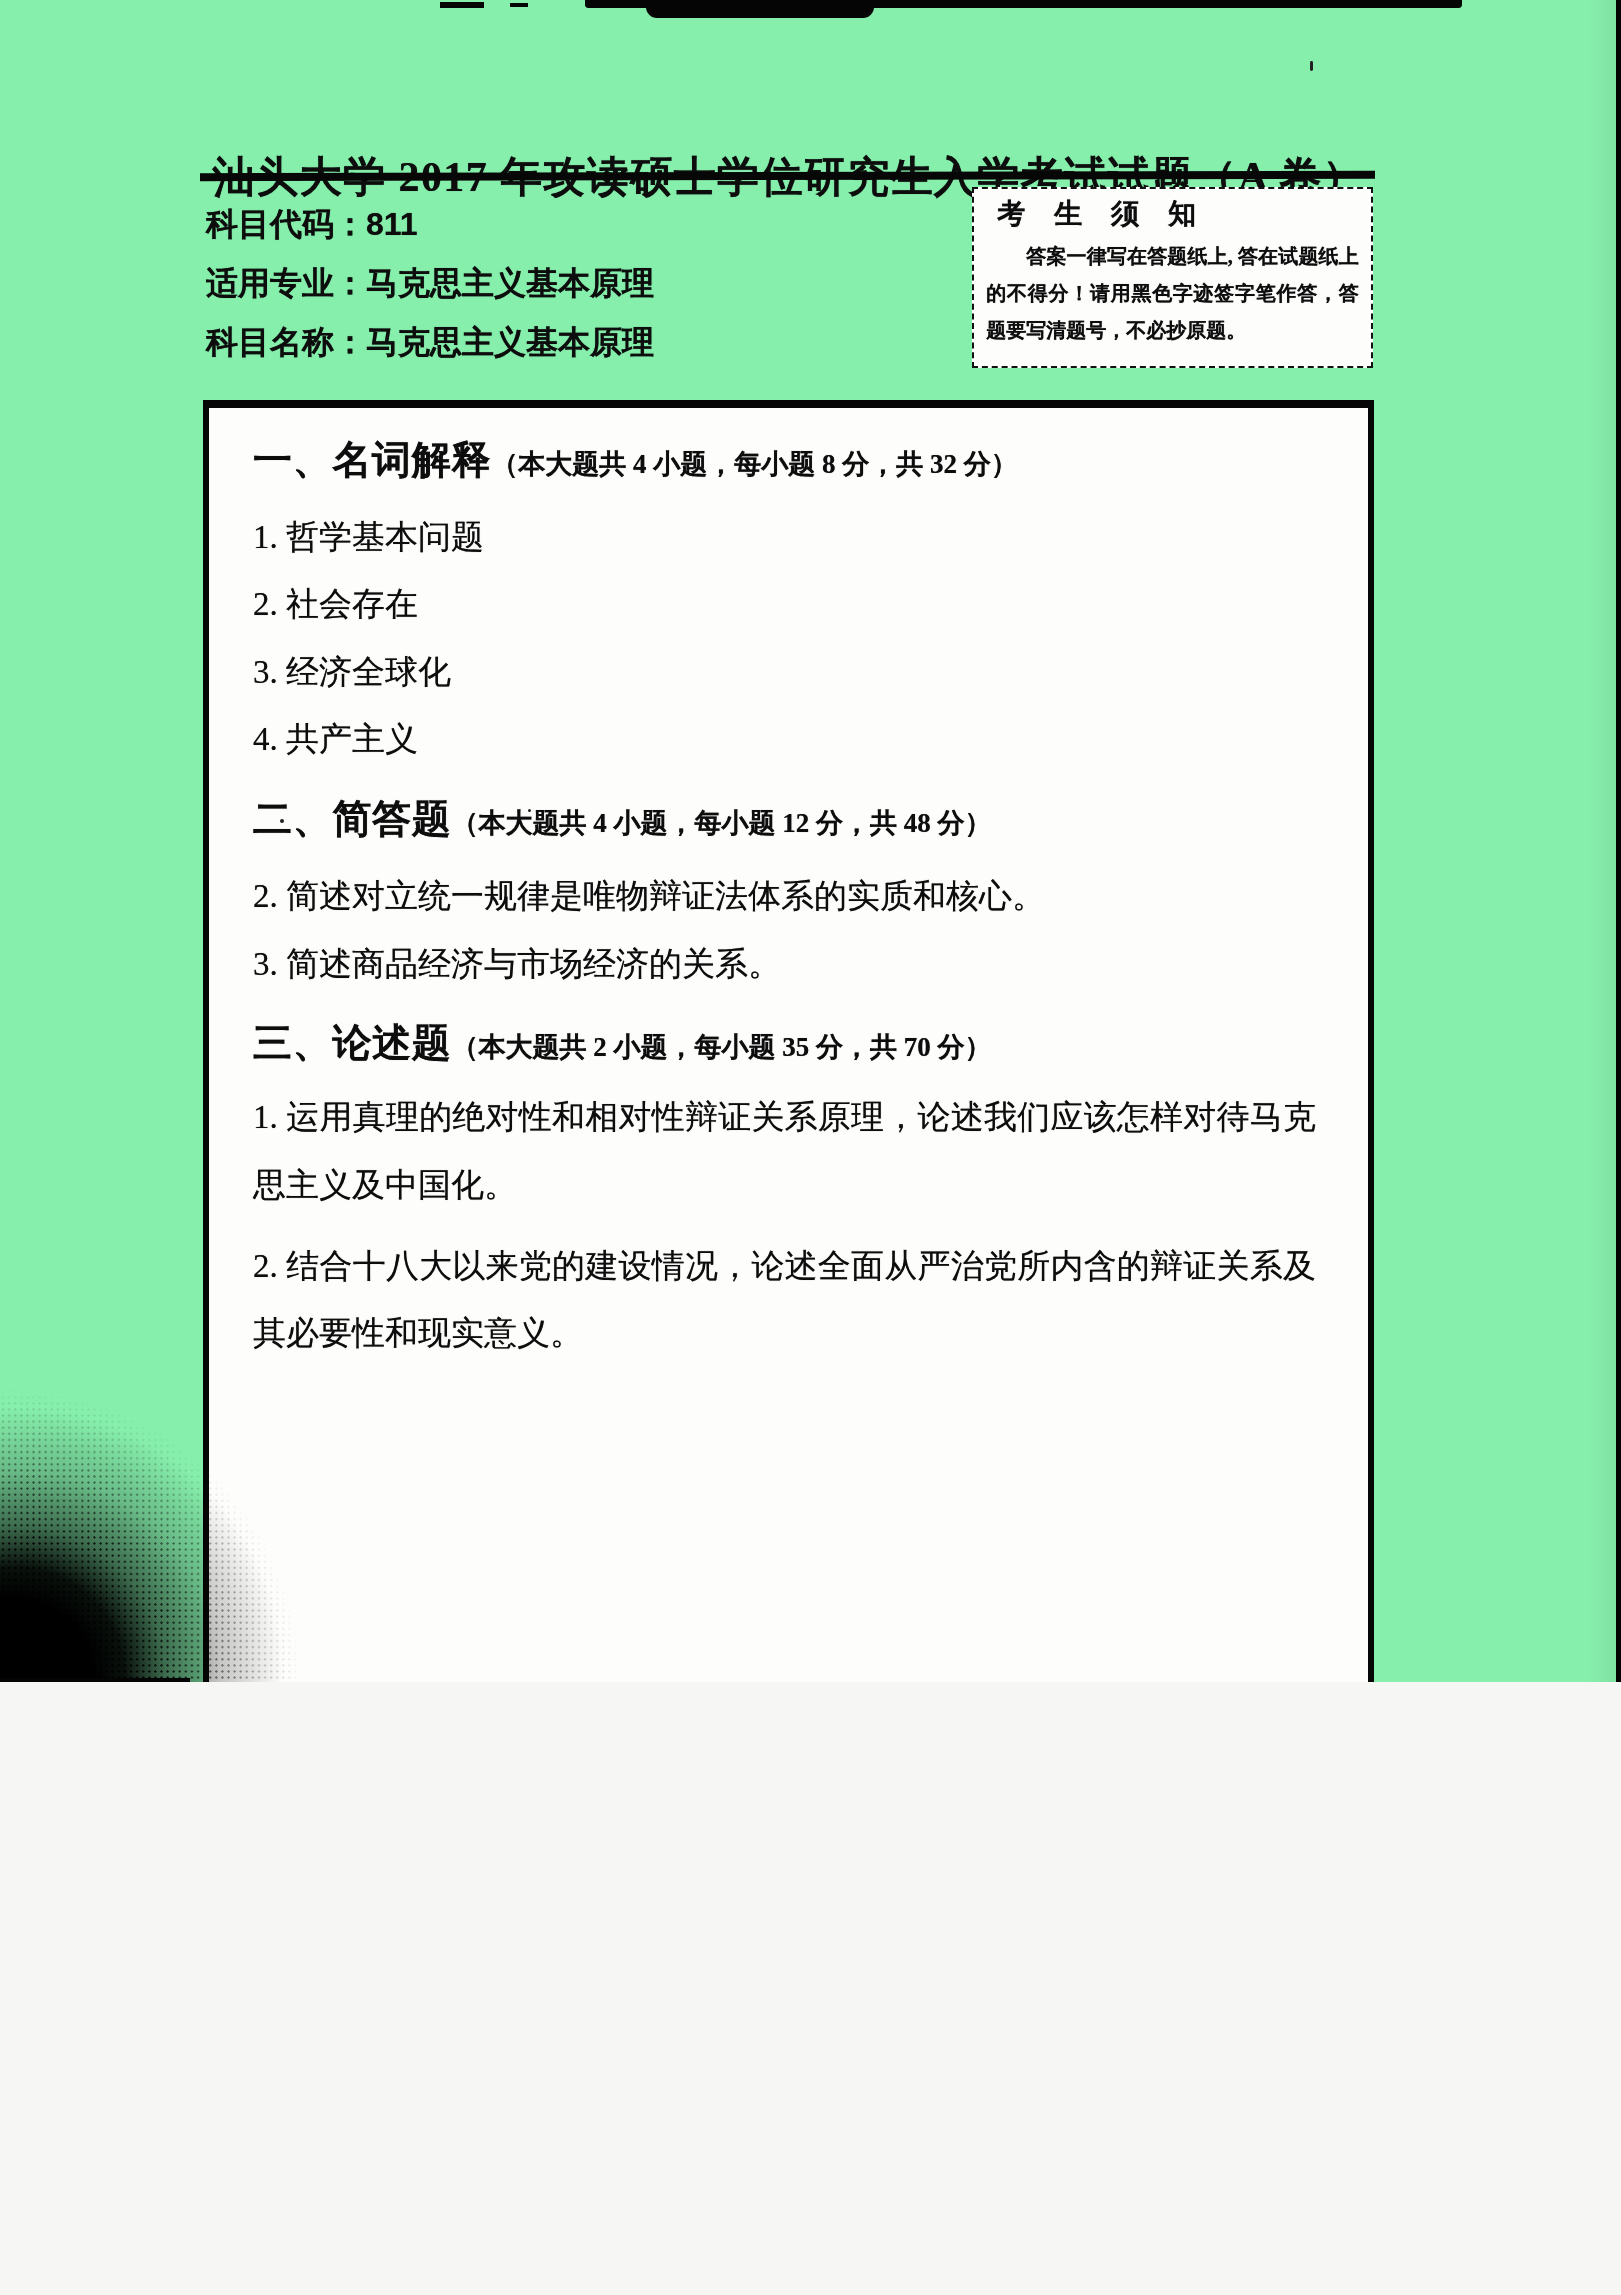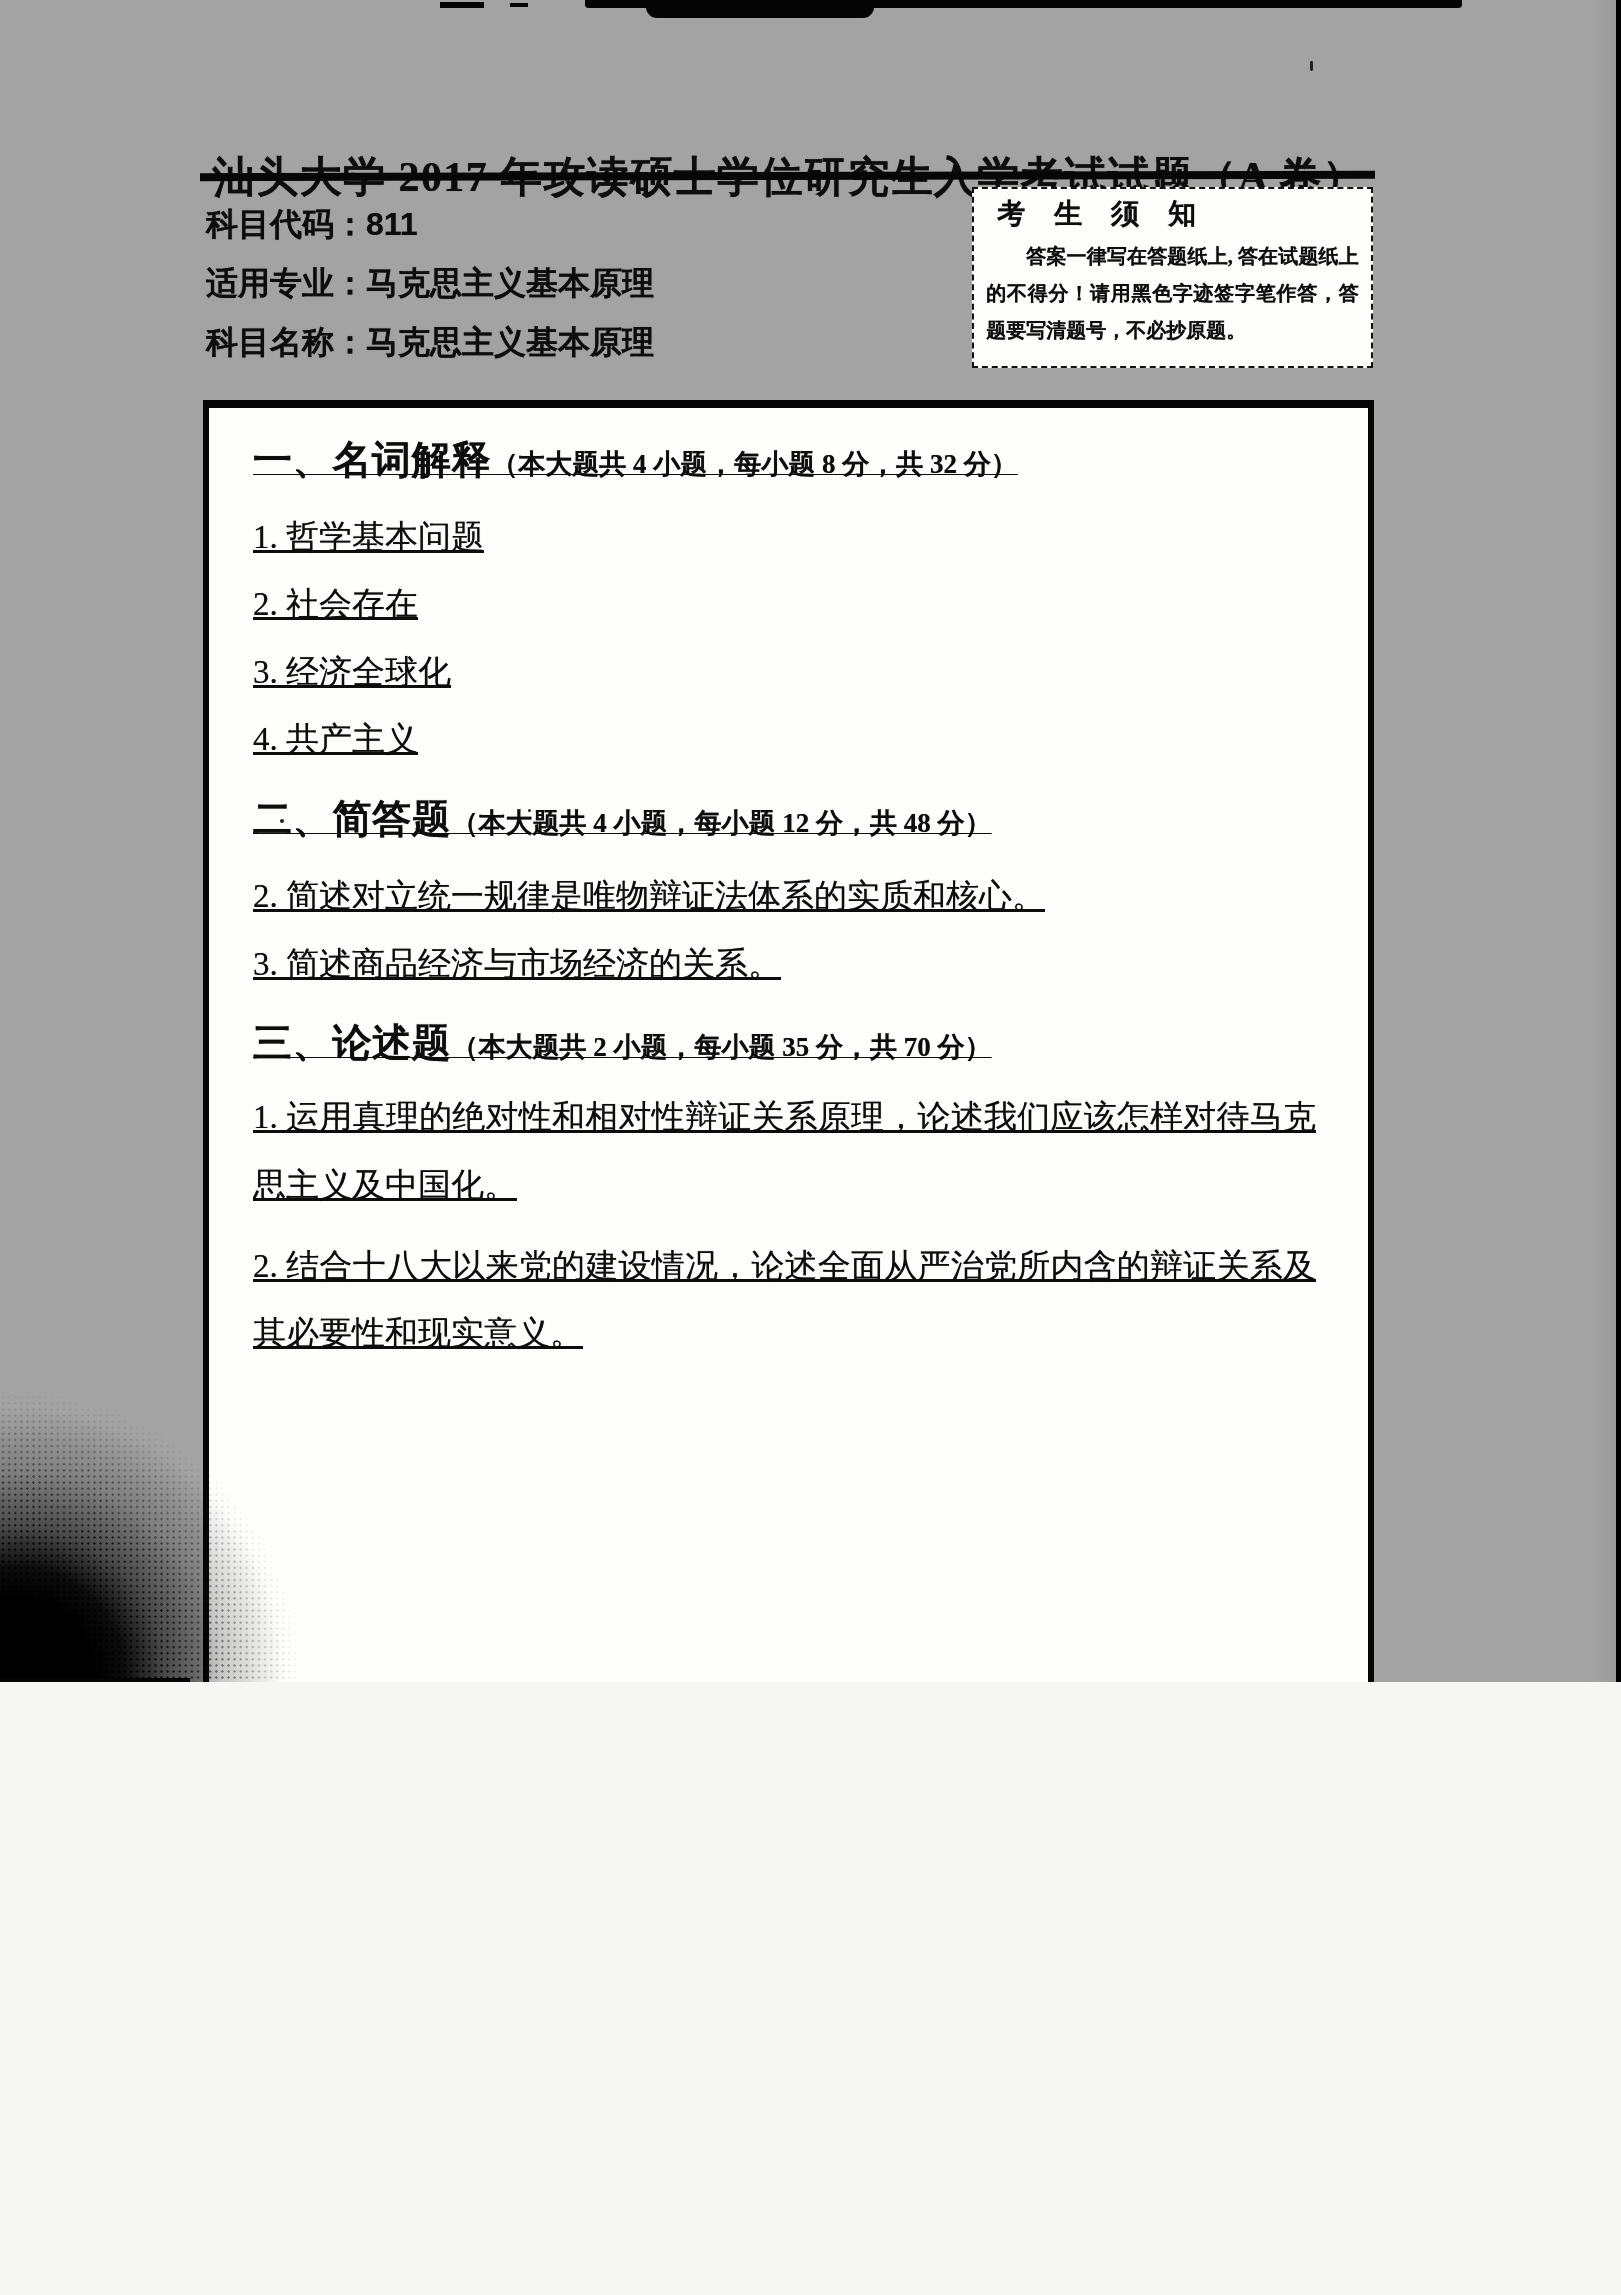--- a/index.html
+++ b/index.html
@@ -5,21 +5,21 @@
   html, body { margin: 0; padding: 0; }
   body {
     width: 1622px; height: 2295px;
     background: #f6f6f4;
     font-family: "Liberation Serif", serif;
     color: #0d0d0d;
   }
   .page {
     position: relative;
     width: 1622px; height: 1682px;
-    background: #a3a3a3;
+    background: #86efac;
     overflow: hidden;
     text-shadow: 0 0 0.7px rgba(0,0,0,0.65);
   }
 
   
   .title {
     position: absolute; top: 121px; left: 205px; width: 1169px;
     font-size: 42px; font-weight: 700; letter-spacing: 1.4px;
     text-align: center; white-space: nowrap;
   }
@@ -55,21 +55,20 @@
   }
 
   
   .main-box {
     position: absolute; top: 400px; left: 203px; width: 1171px; height: 1289px;
     border: 6.1px solid #060606;
     border-top-width: 8.2px;
     box-sizing: border-box;
     padding: 24.5px 38px 0 44px;
     background: #fdfdfc;
-    text-decoration: underline;
   }
   .sec-heading { margin: 35px 0 0 0; white-space: nowrap; }
   .sec-heading:first-child { margin-top: 0; }
   .sec-title {
     font-family: "Liberation Sans", sans-serif;
     font-size: 39px; font-weight: 700; letter-spacing: 0.7px;
   }
   .sec-note { font-size: 27px; font-weight: 700; }
   .item {
     margin: 33px 14px 0 0;

